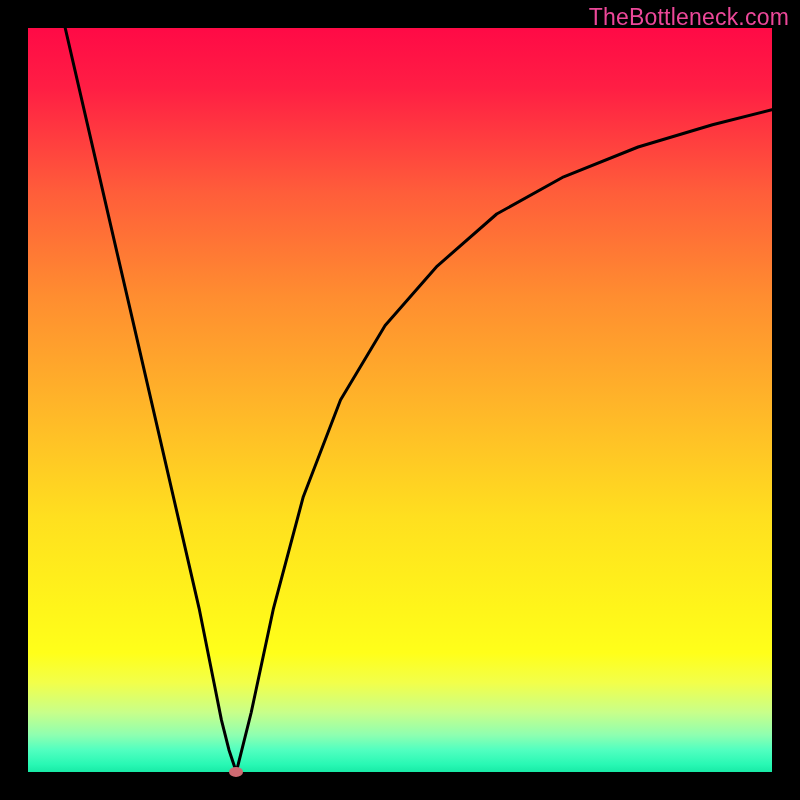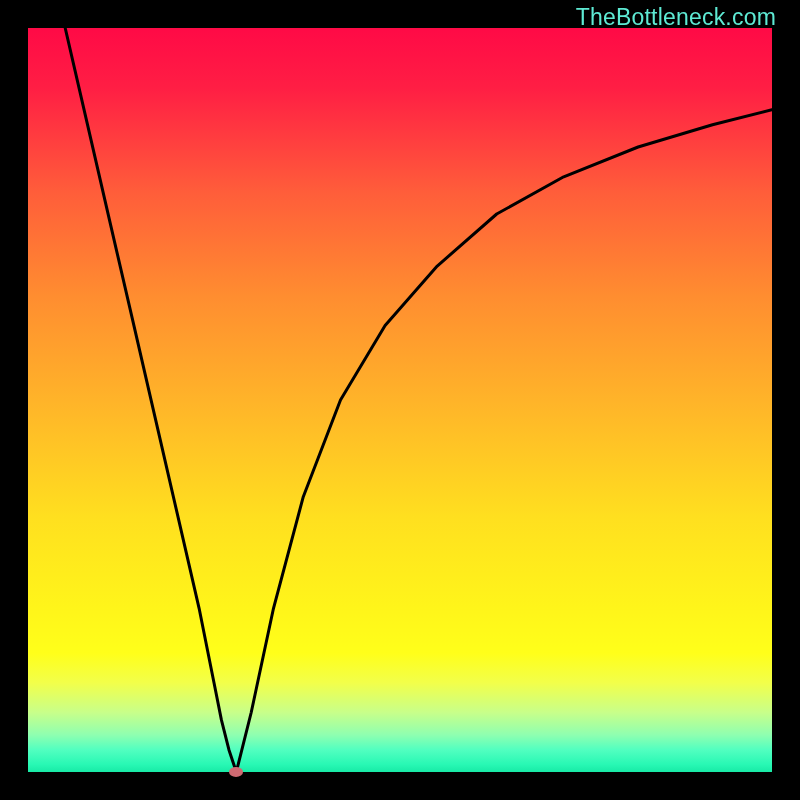--- a/index.html
+++ b/index.html
@@ -29,25 +29,25 @@
       #c8ff8a 92%,
       #8fffb0 95%,
       #52ffc0 97%,
       #28f8b4 99%,
       #18eaa6 100%
     );
   }
   .watermark {
     position: absolute;
     top: 4px;
-    right: 24px;
+    right: 11px;
     font-family: Arial, Helvetica, sans-serif;
     font-size: 23px;
     font-weight: 500;
-    color: #5eead4;
+    color: #ec4899;
     letter-spacing: 0.2px;
   }
   svg.curve {
     position: absolute;
     left: 0;
     top: 0;
     width: 744px;
     height: 744px;
   }
   .minpoint {

